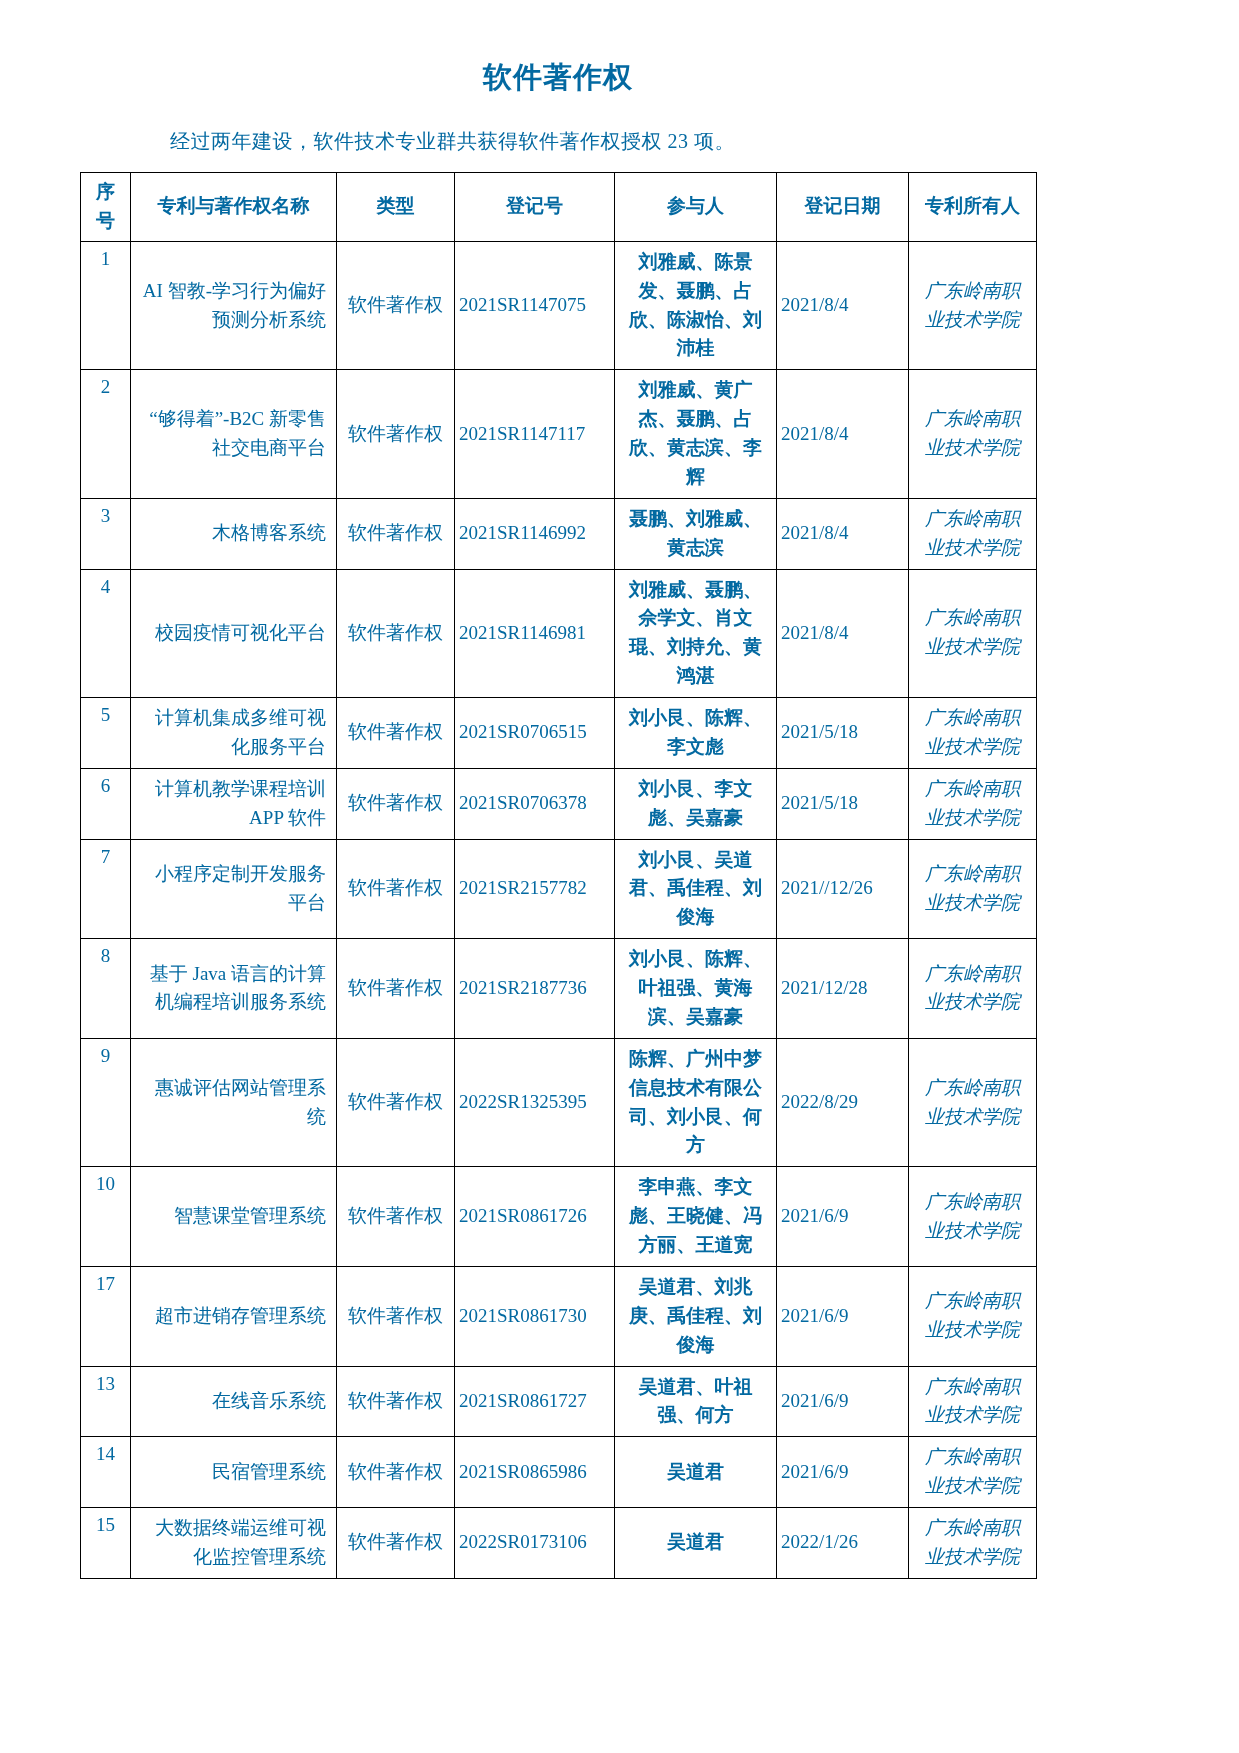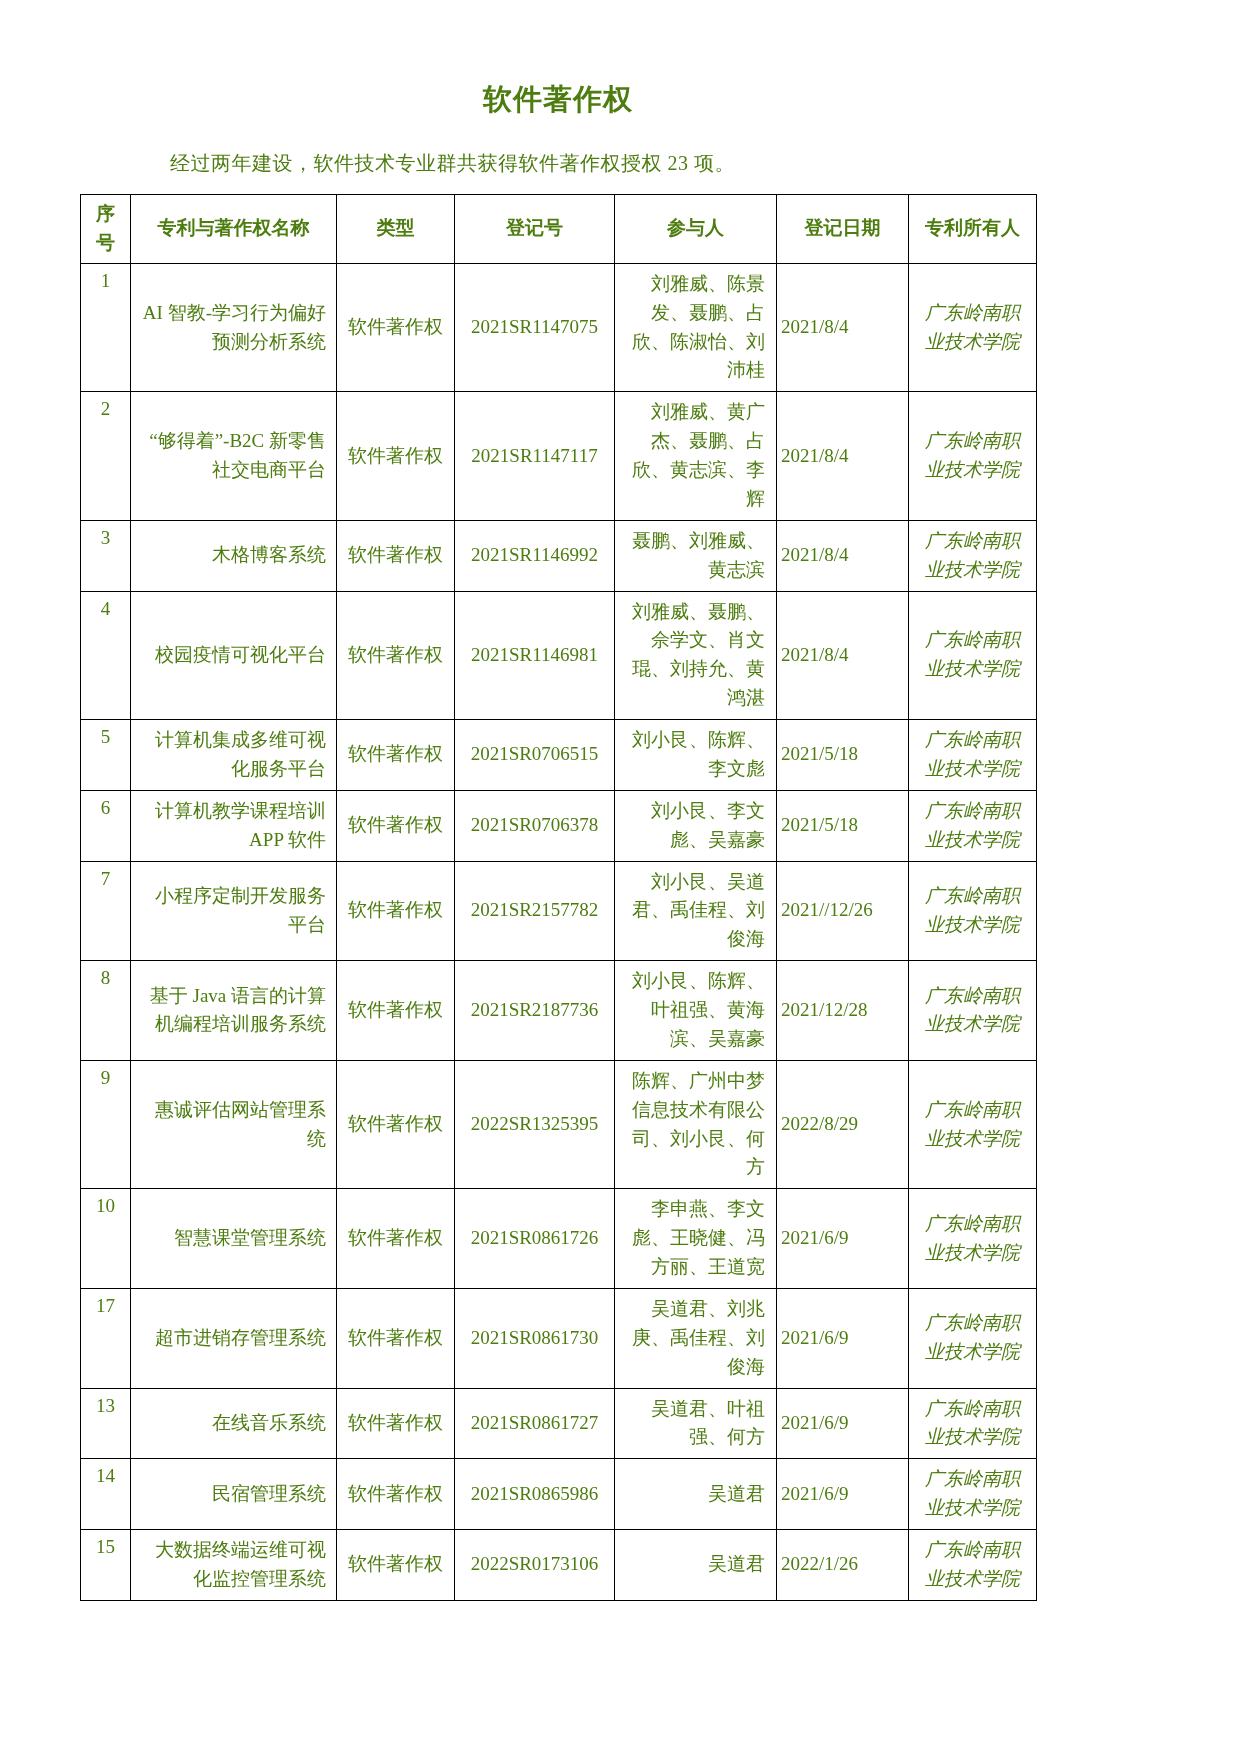--- a/index.html
+++ b/index.html
@@ -1,24 +1,24 @@
 <!DOCTYPE html>
 <html><head>
 <meta charset="utf-8">
 <style>
   * { box-sizing: border-box; }
   html, body { margin: 0; padding: 0; background: #ffffff; }
   .page {
     width: 1239px;
     height: 1753px;
     background: #ffffff;
-    color: #4d7c0f;
+    color: #0369a1;
     font-family: "Liberation Serif", "DejaVu Serif", serif;
     position: relative;
-    padding: 80px 0 0 80px;
+    padding: 58px 0 0 80px;
     overflow: hidden;
   }
   .content {
     width: 956px;
   }
   .doc-title {
     margin: 0;
     font-size: 29px;
     font-weight: 700;
     text-align: center;
@@ -68,28 +68,28 @@
     text-align: right;
     vertical-align: middle;
     padding: 6px 10px;
   }
   td.col-type {
     text-align: center;
     vertical-align: middle;
     padding: 6px 4px;
   }
   td.col-reg {
-    text-align: center;
     vertical-align: middle;
     padding: 6px 4px;
   }
   td.col-part {
-    text-align: right;
+    text-align: center;
     vertical-align: middle;
     padding: 6px 11px;
+    font-weight: bold;
   }
   td.col-date {
     vertical-align: middle;
     padding: 6px 4px;
   }
   td.col-owner {
     text-align: center;
     vertical-align: middle;
     padding: 6px 13px;
     font-style: italic;

